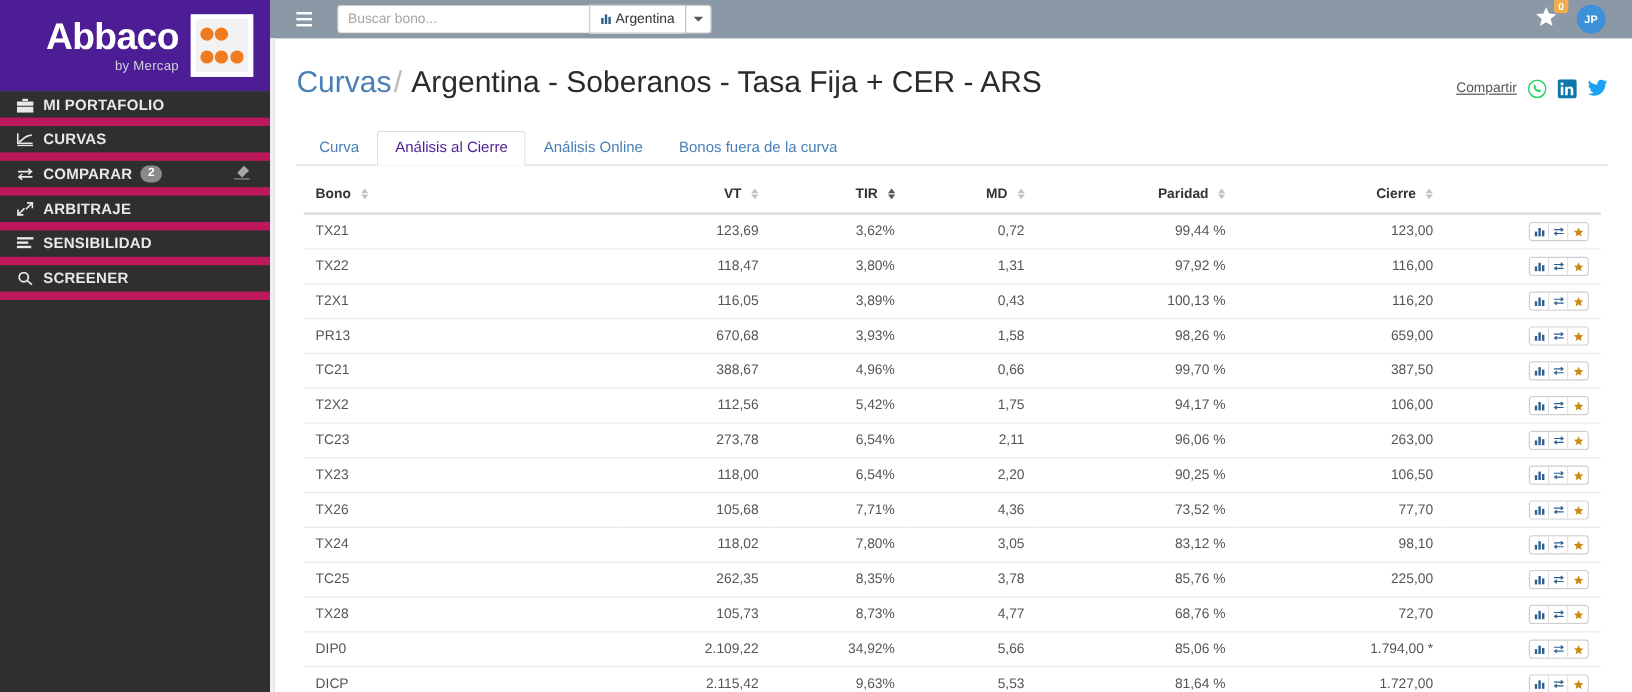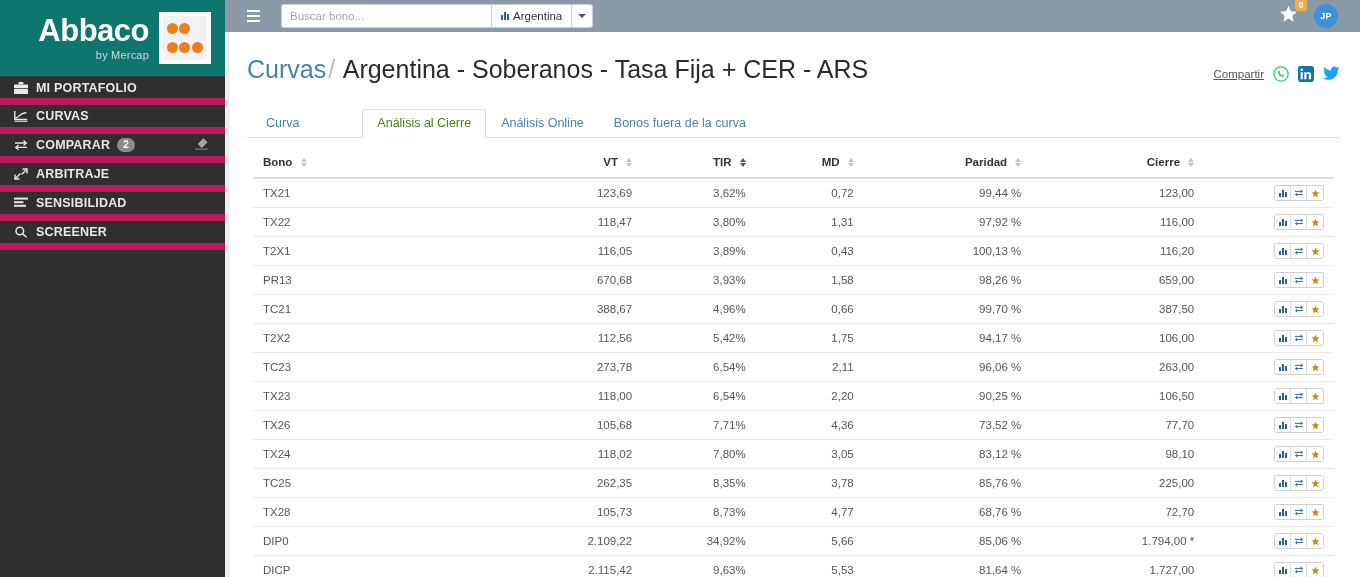--- a/index.html
+++ b/index.html
@@ -16,21 +16,21 @@
   .sidebar {
     width: 225px;
     min-width: 225px;
     height: 577px;
     background: #2f2f2f;
     display: flex;
     flex-direction: column;
   }
   .brand {
     height: 76px;
-    background: #0f766e;
+    background: #4c1d95;
     display: flex;
     align-items: center;
     padding: 4px 14px;
     position: relative;
   }
   .brand-text { flex: 1; text-align: right; padding-right: 10px; }
   .brand-name {
     color: #ffffff;
     font-size: 31px;
     font-weight: bold;
@@ -262,25 +262,24 @@
     color: #4a7fb5;
     padding: 6px 14px 7px 14px;
     cursor: pointer;
     border: 1px solid transparent;
     border-bottom: none;
     margin-bottom: -1px;
     line-height: 15px;
     white-space: nowrap;
   }
   .tab.active {
-    color: #4d7c0f;
+    color: #4c1d95;
     background: #ffffff;
     border-color: #dddddd;
     border-radius: 3px 3px 0 0;
-    margin-left: 48px;
   }
 
   
   .table-wrap { padding: 0 6px; }
   table.bonds {
     width: 100%;
     border-collapse: collapse;
     margin-top: 12px;
     table-layout: fixed;
   }

